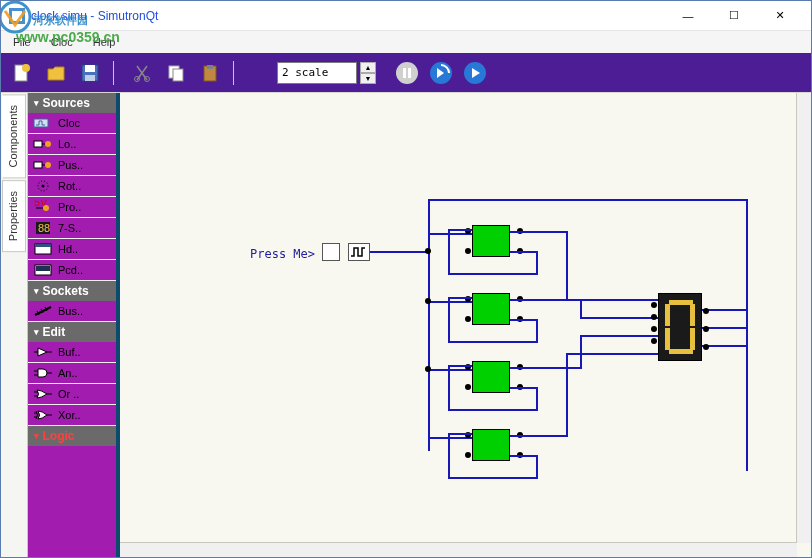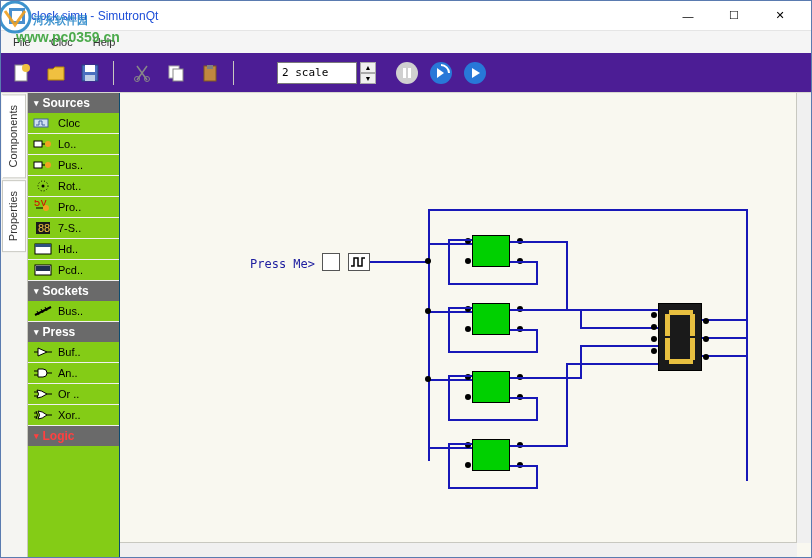--- a/index.html
+++ b/index.html
@@ -14,31 +14,31 @@
 .toolbar{height:40px;display:flex;align-items:center;padding:2px 6px;gap:4px;background:#4c1d95;border-bottom:1px solid #d8d8d0}
 .tbtn{width:30px;height:30px;display:flex;align-items:center;justify-content:center;border:1px solid transparent;border-radius:3px}
 .tsep{width:6px;height:24px;border-left:1px solid #c8c8c0;margin:0 4px}
 .scaleinput{width:80px;height:22px;border:1px solid #7a7a7a;background:#fff;padding:2px 4px;font-family:monospace}
 .spinbtns{display:flex;flex-direction:column;margin-left:-1px}
 .spinbtns div{width:16px;height:11px;border:1px solid #aaa;background:#f0f0f0;font-size:7px;text-align:center;line-height:9px}
 .mainarea{display:flex;height:calc(100% - 92px)}
 .sidepanel{width:27px;background:#f5f5f2;border-right:1px solid #c8c8c0;display:flex;flex-direction:column}
 .sidetab{writing-mode:vertical-rl;transform:rotate(180deg);padding:10px 4px;border:1px solid #c8c8c0;background:#fff;margin:1px;font-size:11px;color:#333;text-align:center}
 .sidetab.active{background:#fff;border-right:1px solid #fff}
-.treepanel{width:92px;background:#84cc16;border-right:1px solid #0c4a6e;overflow:hidden}
+.treepanel{width:92px;background:#a21caf;border-right:4px solid #0c4a6e;overflow:hidden}
 .treecat{background:#6a6a6a;color:#fff;font-weight:bold;padding:3px 6px;display:flex;align-items:center;font-size:12px}
 .treecat::before{content:"▾";margin-right:4px;font-size:9px}
 .treeitem{padding:3px 4px;display:flex;align-items:center;gap:4px;border-bottom:1px solid #f0f0f0;white-space:nowrap;overflow:hidden}
 .treeitem .ticon{width:22px;height:14px;flex-shrink:0}
 .canvas{flex:1;background:#f9f8f0;position:relative;overflow:hidden}
 .canvas::after{content:"";position:absolute;left:0;right:14px;bottom:0;height:14px;background:#f0f0f0;border-top:1px solid #c8c8c0}
 .canvas::before{content:"";position:absolute;top:0;right:0;bottom:14px;width:14px;background:#f0f0f0;border-left:1px solid #c8c8c0}
 .watermark{position:absolute;top:-2px;left:-4px;font-size:28px;font-weight:bold;color:#2a88c9;opacity:.9;pointer-events:none;z-index:100;font-family:"Microsoft YaHei",sans-serif}
 .watermark .sub{font-size:14px;color:#3aa33a;display:block;margin-top:-6px;margin-left:19px}
-.circuit{position:absolute;top:92px;left:130px;width:560px;height:370px}
+.circuit{position:absolute;top:82px;left:130px;width:560px;height:370px}
 .pressme{position:absolute;top:72px;left:0;font-family:monospace;font-size:12px;color:#2020a0}
 .pulsebtn{position:absolute;top:68px;left:72px;width:18px;height:18px;border:1px solid #555;background:#fff}
 .pulseicon{position:absolute;top:68px;left:98px;width:22px;height:18px;border:1px solid #555;background:#fff}
 .ffblock{position:absolute;width:38px;height:32px;background:#00d000;border:1px solid #000}
 .ff1{top:50px;left:222px}
 .ff2{top:118px;left:222px}
 .ff3{top:186px;left:222px}
 .ff4{top:254px;left:222px}
 .node{width:6px;height:6px;background:#000;border-radius:50%;position:absolute}
 .wire{position:absolute;background:#1818b8}
@@ -225,21 +225,21 @@
     <div class="treeitem">
         <svg class="ticon" viewBox="0 0 22 14">
           <line x1="3" y1="11" x2="19" y2="3" stroke="#000" stroke-width="2"></line>
           <line x1="5" y1="7" x2="7" y2="11" stroke="#000"></line>
           <line x1="9" y1="5" x2="11" y2="9" stroke="#000"></line>
           <line x1="13" y1="3" x2="15" y2="7" stroke="#000"></line>
         </svg>
         <span>Bus..</span>
       </div>
 
-    <div class="treecat">Press</div>
+    <div class="treecat">Edit</div>
     <div class="treeitem">
         <svg class="ticon" viewBox="0 0 22 14">
           <path d="M6 3v8l9-4z" fill="#fff" stroke="#000"></path>
           <line x1="2" y1="7" x2="6" y2="7" stroke="#000"></line>
           <line x1="15" y1="7" x2="20" y2="7" stroke="#000"></line>
         </svg>
         <span>Buf..</span>
       </div>
     <div class="treeitem">
         <svg class="ticon" viewBox="0 0 22 14">

